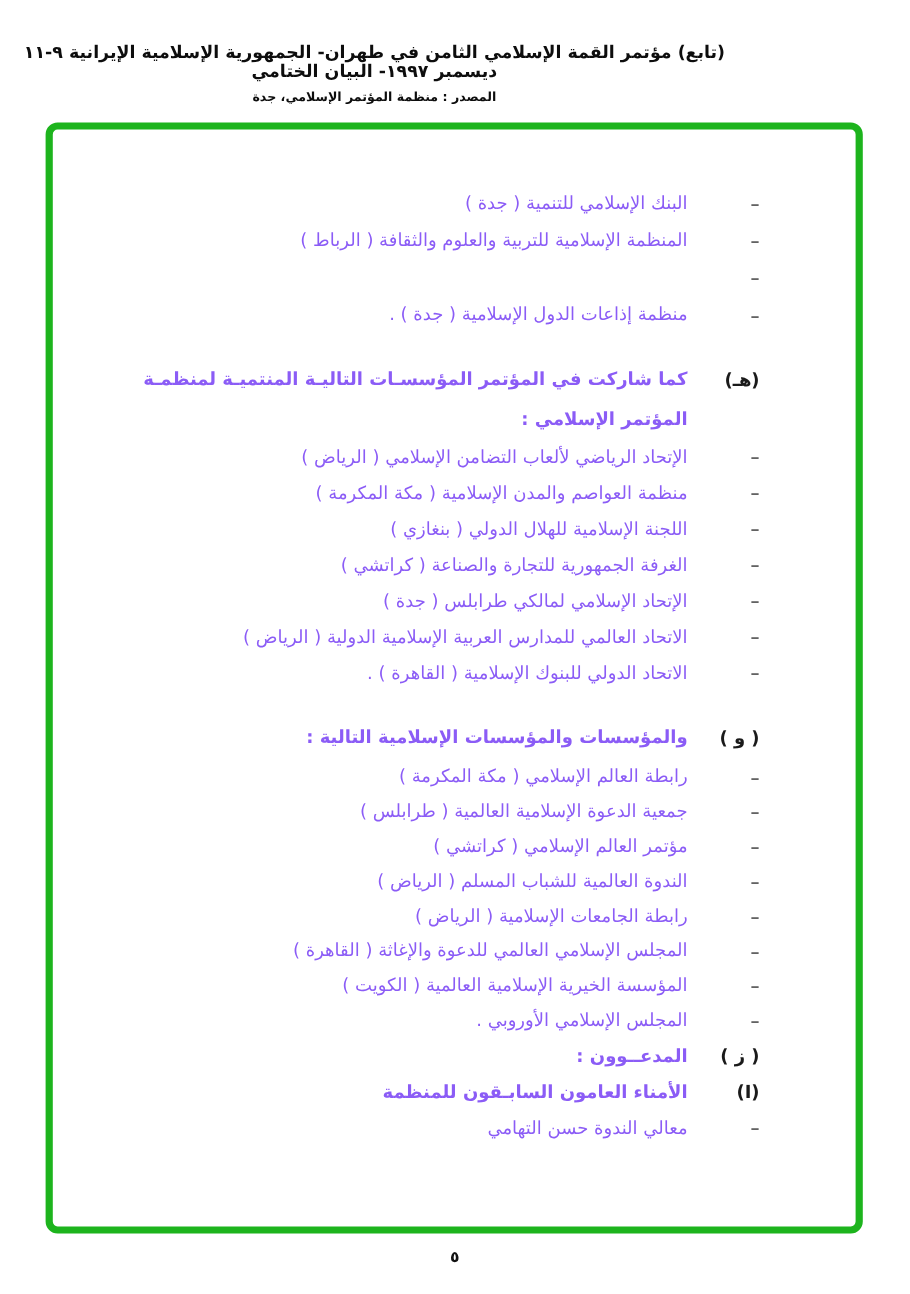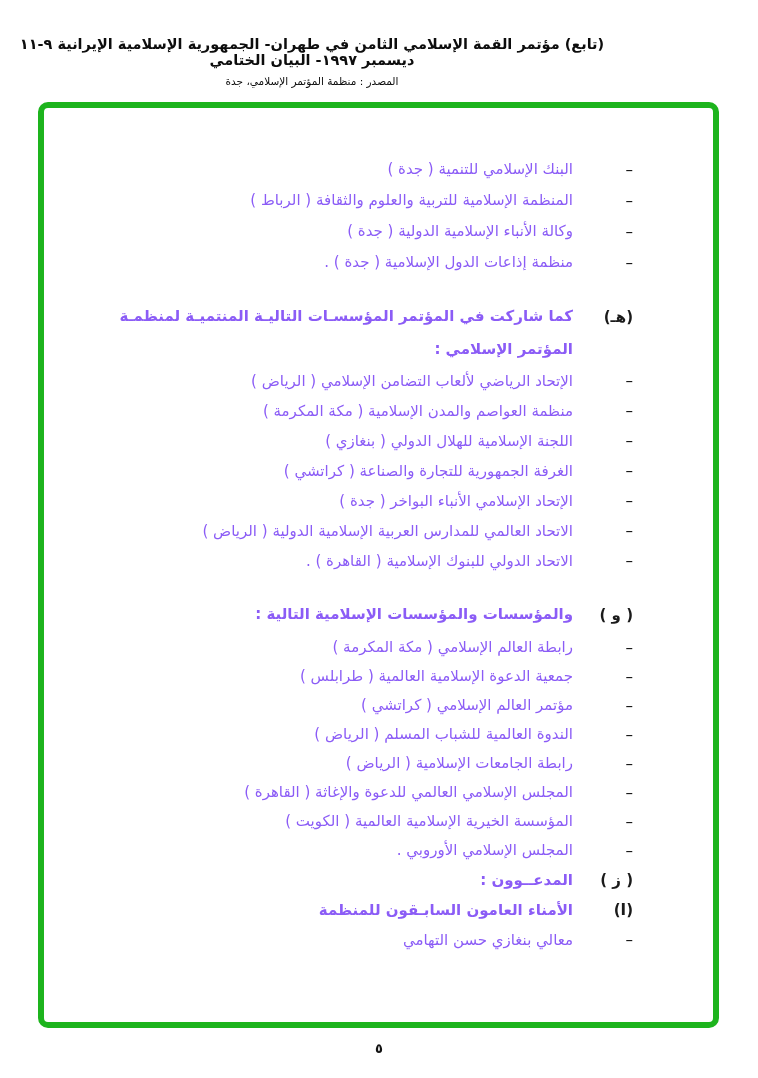--- a/index.html
+++ b/index.html
@@ -7,21 +7,21 @@
     width:758px;height:1078px;position:relative;background:#ffffff;
     font-family:"DejaVu Sans",sans-serif;color:#141414;overflow:hidden;
     direction:rtl;
   }
   .header{position:absolute;top:0;left:0;width:624px;text-align:center;}
   .header-title{
     margin-top:36px;font-size:14.5px;font-weight:bold;letter-spacing:0;
     color:#0d0d0d;
   }
   .header-source{
-    margin-top:7px;font-size:10.5px;font-weight:normal;color:#0d0d0d;
+    margin-top:7px;font-size:10.5px;font-weight:bold;color:#0d0d0d;
   }
   .frame{
     position:absolute;left:38px;top:102px;width:669px;height:914px;
     border:6px solid #1db41d;border-radius:10px;background:#ffffff;
   }
   .content{
     position:absolute;top:0;right:0;left:0;
     padding:46px 80px 0 30px;
   }
   .row{display:flex;align-items:center;direction:rtl;}
@@ -61,21 +61,20 @@
       <div class="row">
         <span class="marker">–</span>
         <span class="itext">البنك الإسلامي للتنمية ( جدة )</span>
       </div>
       <div class="row">
         <span class="marker">–</span>
         <span class="itext">المنظمة الإسلامية للتربية والعلوم والثقافة ( الرباط )</span>
       </div>
       <div class="row">
         <span class="marker">–</span>
-        <span class="itext">وكالة الأنباء الإسلامية الدولية ( جدة )</span>
       </div>
       <div class="row">
         <span class="marker">–</span>
         <span class="itext">منظمة إذاعات الدول الإسلامية ( جدة ) .</span>
       </div>
     </div>
 
     <div class="gap22"></div>
 
     <div class="head-e">
@@ -101,21 +100,21 @@
       <div class="row">
         <span class="marker">–</span>
         <span class="itext">اللجنة الإسلامية للهلال الدولي ( بنغازي )</span>
       </div>
       <div class="row">
         <span class="marker">–</span>
         <span class="itext">الغرفة الجمهورية للتجارة والصناعة ( كراتشي )</span>
       </div>
       <div class="row">
         <span class="marker">–</span>
-        <span class="itext">الإتحاد الإسلامي الأنباء البواخر ( جدة )</span>
+        <span class="itext">الإتحاد الإسلامي لمالكي طرابلس ( جدة )</span>
       </div>
       <div class="row">
         <span class="marker">–</span>
         <span class="itext">الاتحاد العالمي للمدارس العربية الإسلامية الدولية ( الرياض )</span>
       </div>
       <div class="row">
         <span class="marker">–</span>
         <span class="itext">الاتحاد الدولي للبنوك الإسلامية ( القاهرة ) .</span>
       </div>
     </div>
@@ -170,20 +169,20 @@
       <div class="row">
         <span class="marker bold">( ز )</span>
         <span class="itext bold">المدعــوون :</span>
       </div>
       <div class="row">
         <span class="marker bold">(I)</span>
         <span class="itext bold">الأمناء العامون السابـقون للمنظمة</span>
       </div>
       <div class="row">
         <span class="marker">–</span>
-        <span class="itext">معالي بنغازي حسن التهامي</span>
+        <span class="itext">معالي الندوة حسن التهامي</span>
       </div>
     </div>
 
   </div>
 </div>
 
 <div class="page-number">٥</div>
 
 </body></html>

